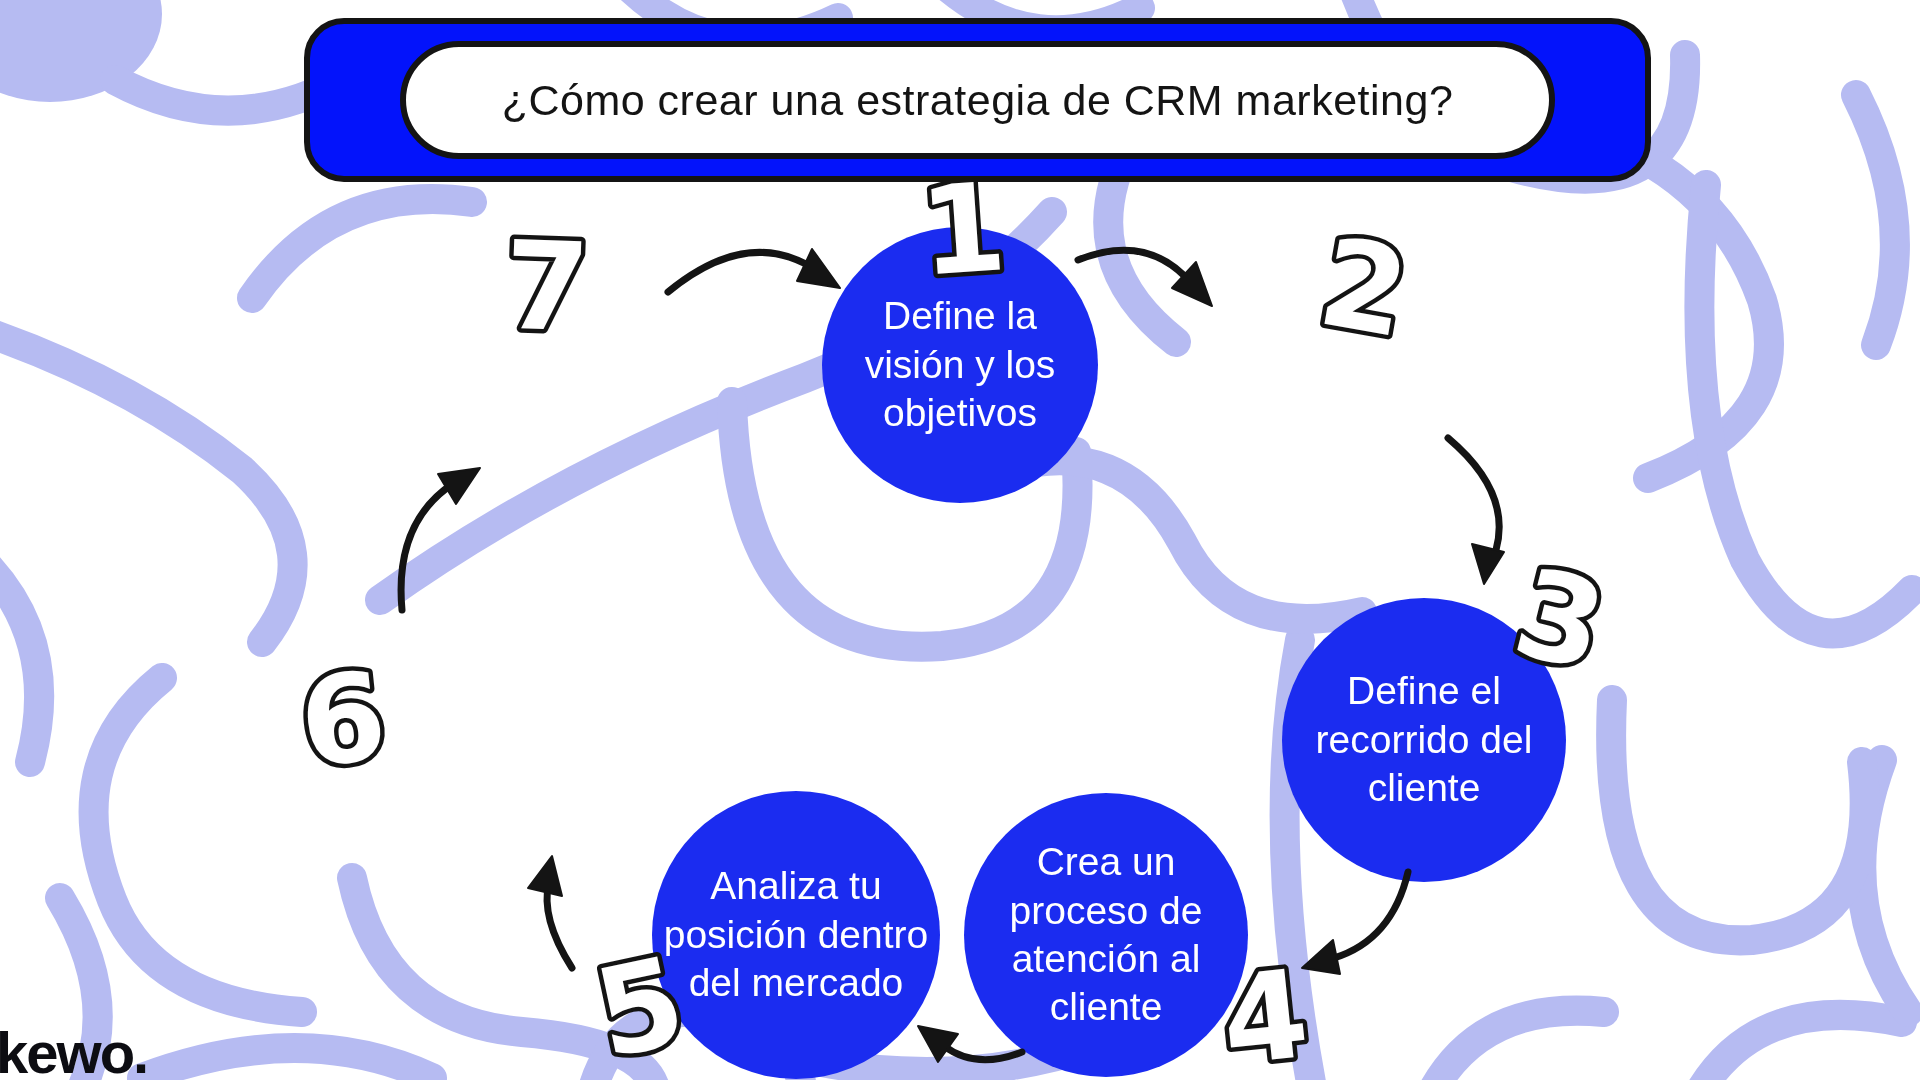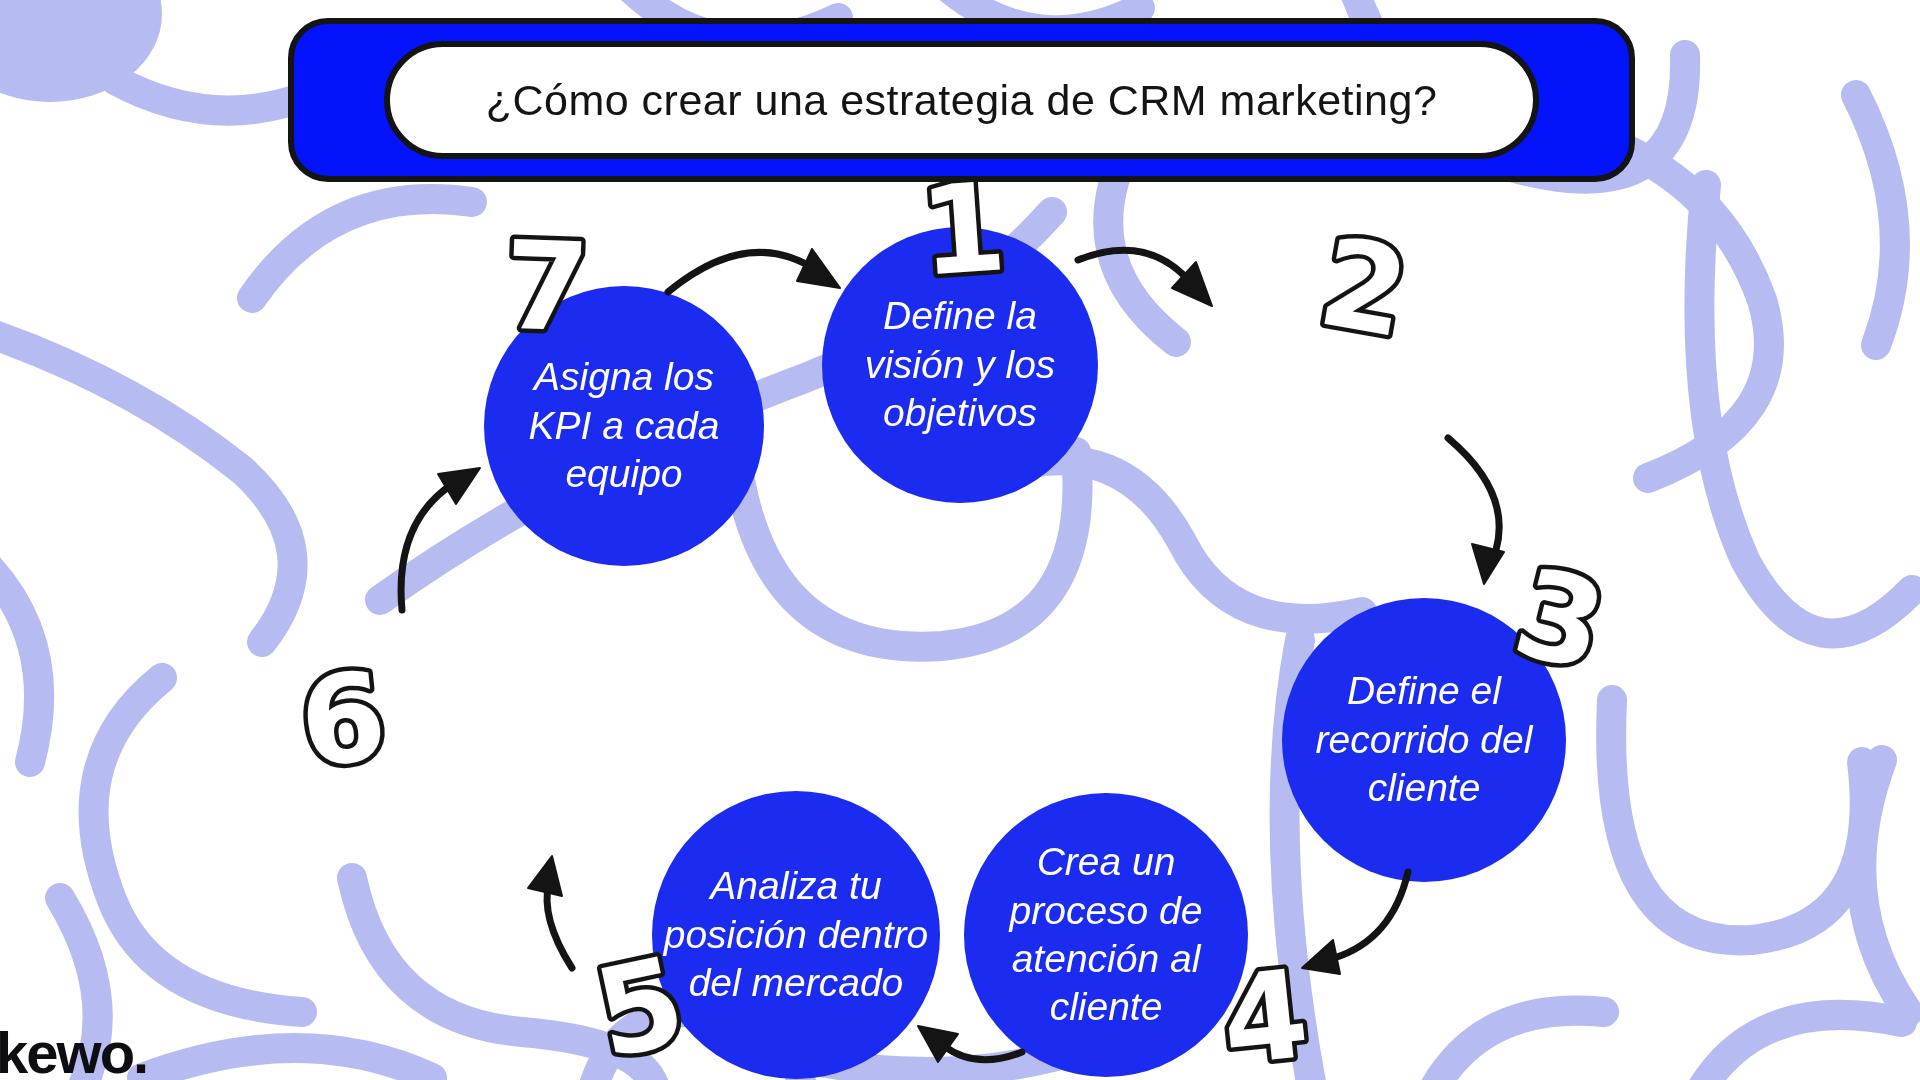--- a/index.html
+++ b/index.html
@@ -11,36 +11,35 @@
   }
   html,body{margin:0;padding:0;background:#e8e8e8;}
   .stage{
     position:relative;width:1920px;height:1080px;overflow:hidden;
     background:var(--white);
     font-family:"Liberation Sans", sans-serif;
   }
   .bg{position:absolute;inset:0;width:100%;height:100%;}
   .bg path{stroke:var(--lav);stroke-width:30;fill:none;stroke-linecap:round;}
   .title-outer{
-    position:absolute;left:288px;top:18px;width:1347px;height:164px;
+    position:absolute;left:304px;top:18px;width:1347px;height:164px;
     background:var(--title-blue);border:6px solid var(--ink);
     border-radius:40px;box-sizing:border-box;
     display:flex;align-items:center;justify-content:center;z-index:6;
   }
   .title-inner{
     width:1155px;height:118px;background:var(--white);
     border:6px solid var(--ink);border-radius:60px;box-sizing:border-box;
     display:flex;align-items:center;justify-content:center;
   }
   .title-text{font-size:43px;color:var(--ink);letter-spacing:.5px;white-space:nowrap;}
   .circle{
     position:absolute;border-radius:50%;background:var(--blue);
     display:flex;align-items:center;justify-content:center;text-align:center;
     z-index:2;
-    font-style:italic;
   }
   .circle .label{
     color:var(--white);font-size:39px;line-height:1.24;white-space:pre-line;
   }
   .num-svg{position:absolute;width:170px;height:170px;overflow:visible;z-index:4;}
   .num-svg text{
     font-family:"DejaVu Sans", sans-serif;font-weight:bold;font-size:122px;
     fill:var(--white);stroke:var(--ink);stroke-width:9px;
     paint-order:stroke fill;stroke-linejoin:round;
     text-anchor:middle;dominant-baseline:central;
@@ -107,25 +106,20 @@
     <span class="label">Crea un
 proceso de
 atención al
 cliente</span>
   </div>
   <div class="circle" style="left:652px;top:791px;width:288px;height:288px;">
     <span class="label">Analiza tu
 posición dentro
 del mercado</span>
   </div>
-  <div class="circle" style="left:484px;top:286px;width:280px;height:280px;">
-    <span class="label">Asigna los
-KPI a cada
-equipo</span>
-  </div>
 
   <svg class="num-svg" style="left:878px;top:145px;transform:rotate(-4deg);">
       <text x="85" y="85">1</text>
     </svg>
   <svg class="num-svg" style="left:1279px;top:203px;transform:rotate(10deg);">
       <text x="85" y="85">2</text>
     </svg>
   <svg class="num-svg" style="left:1475px;top:535px;transform:rotate(14deg);">
       <text x="85" y="85">3</text>
     </svg>

